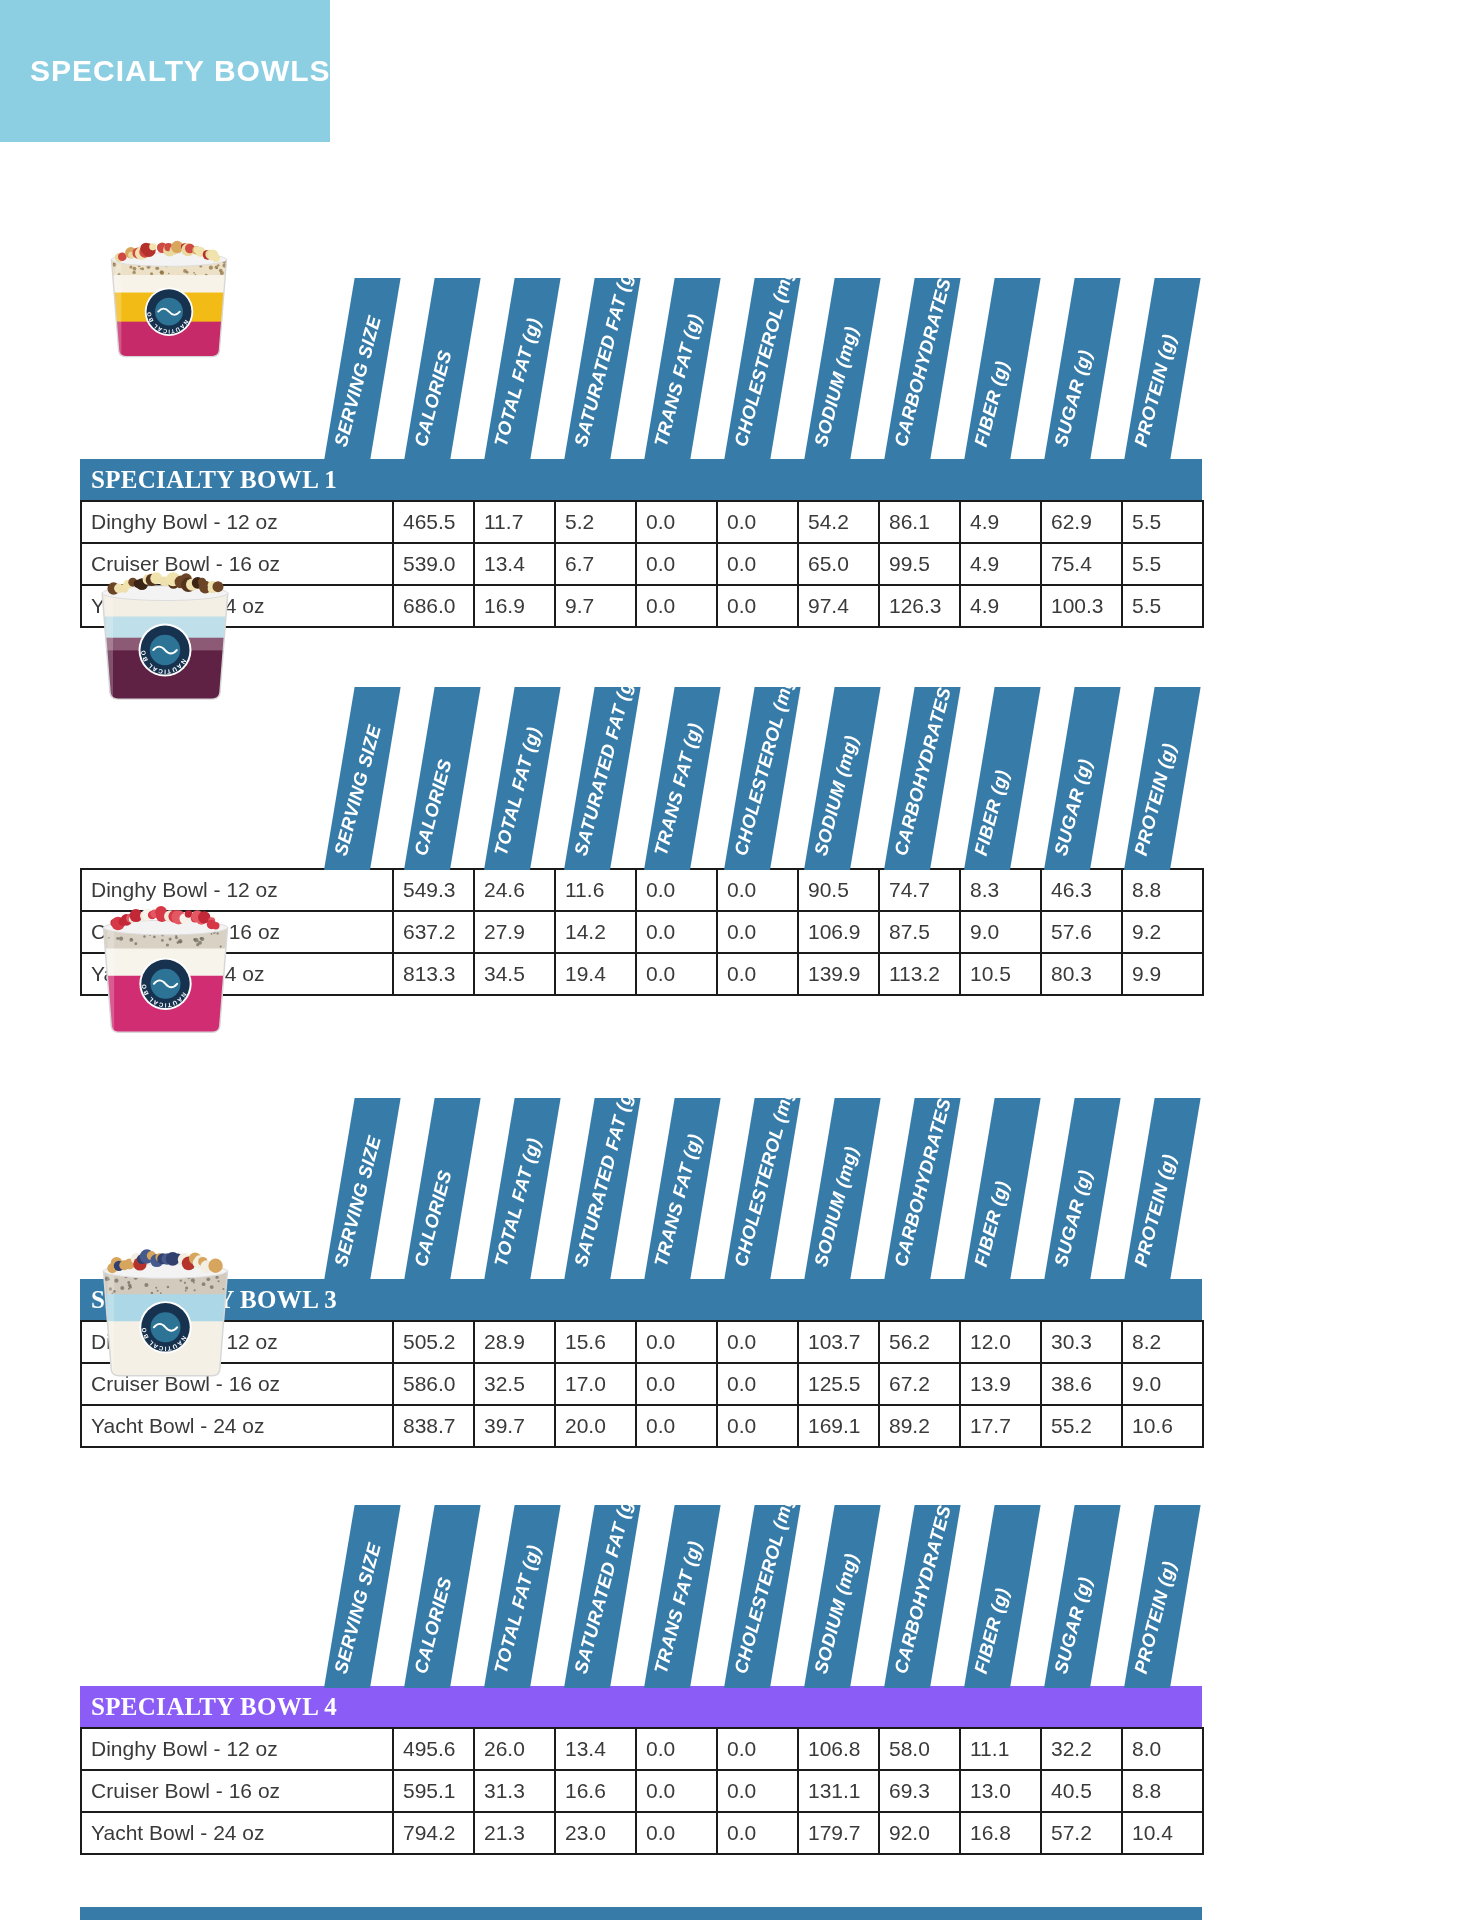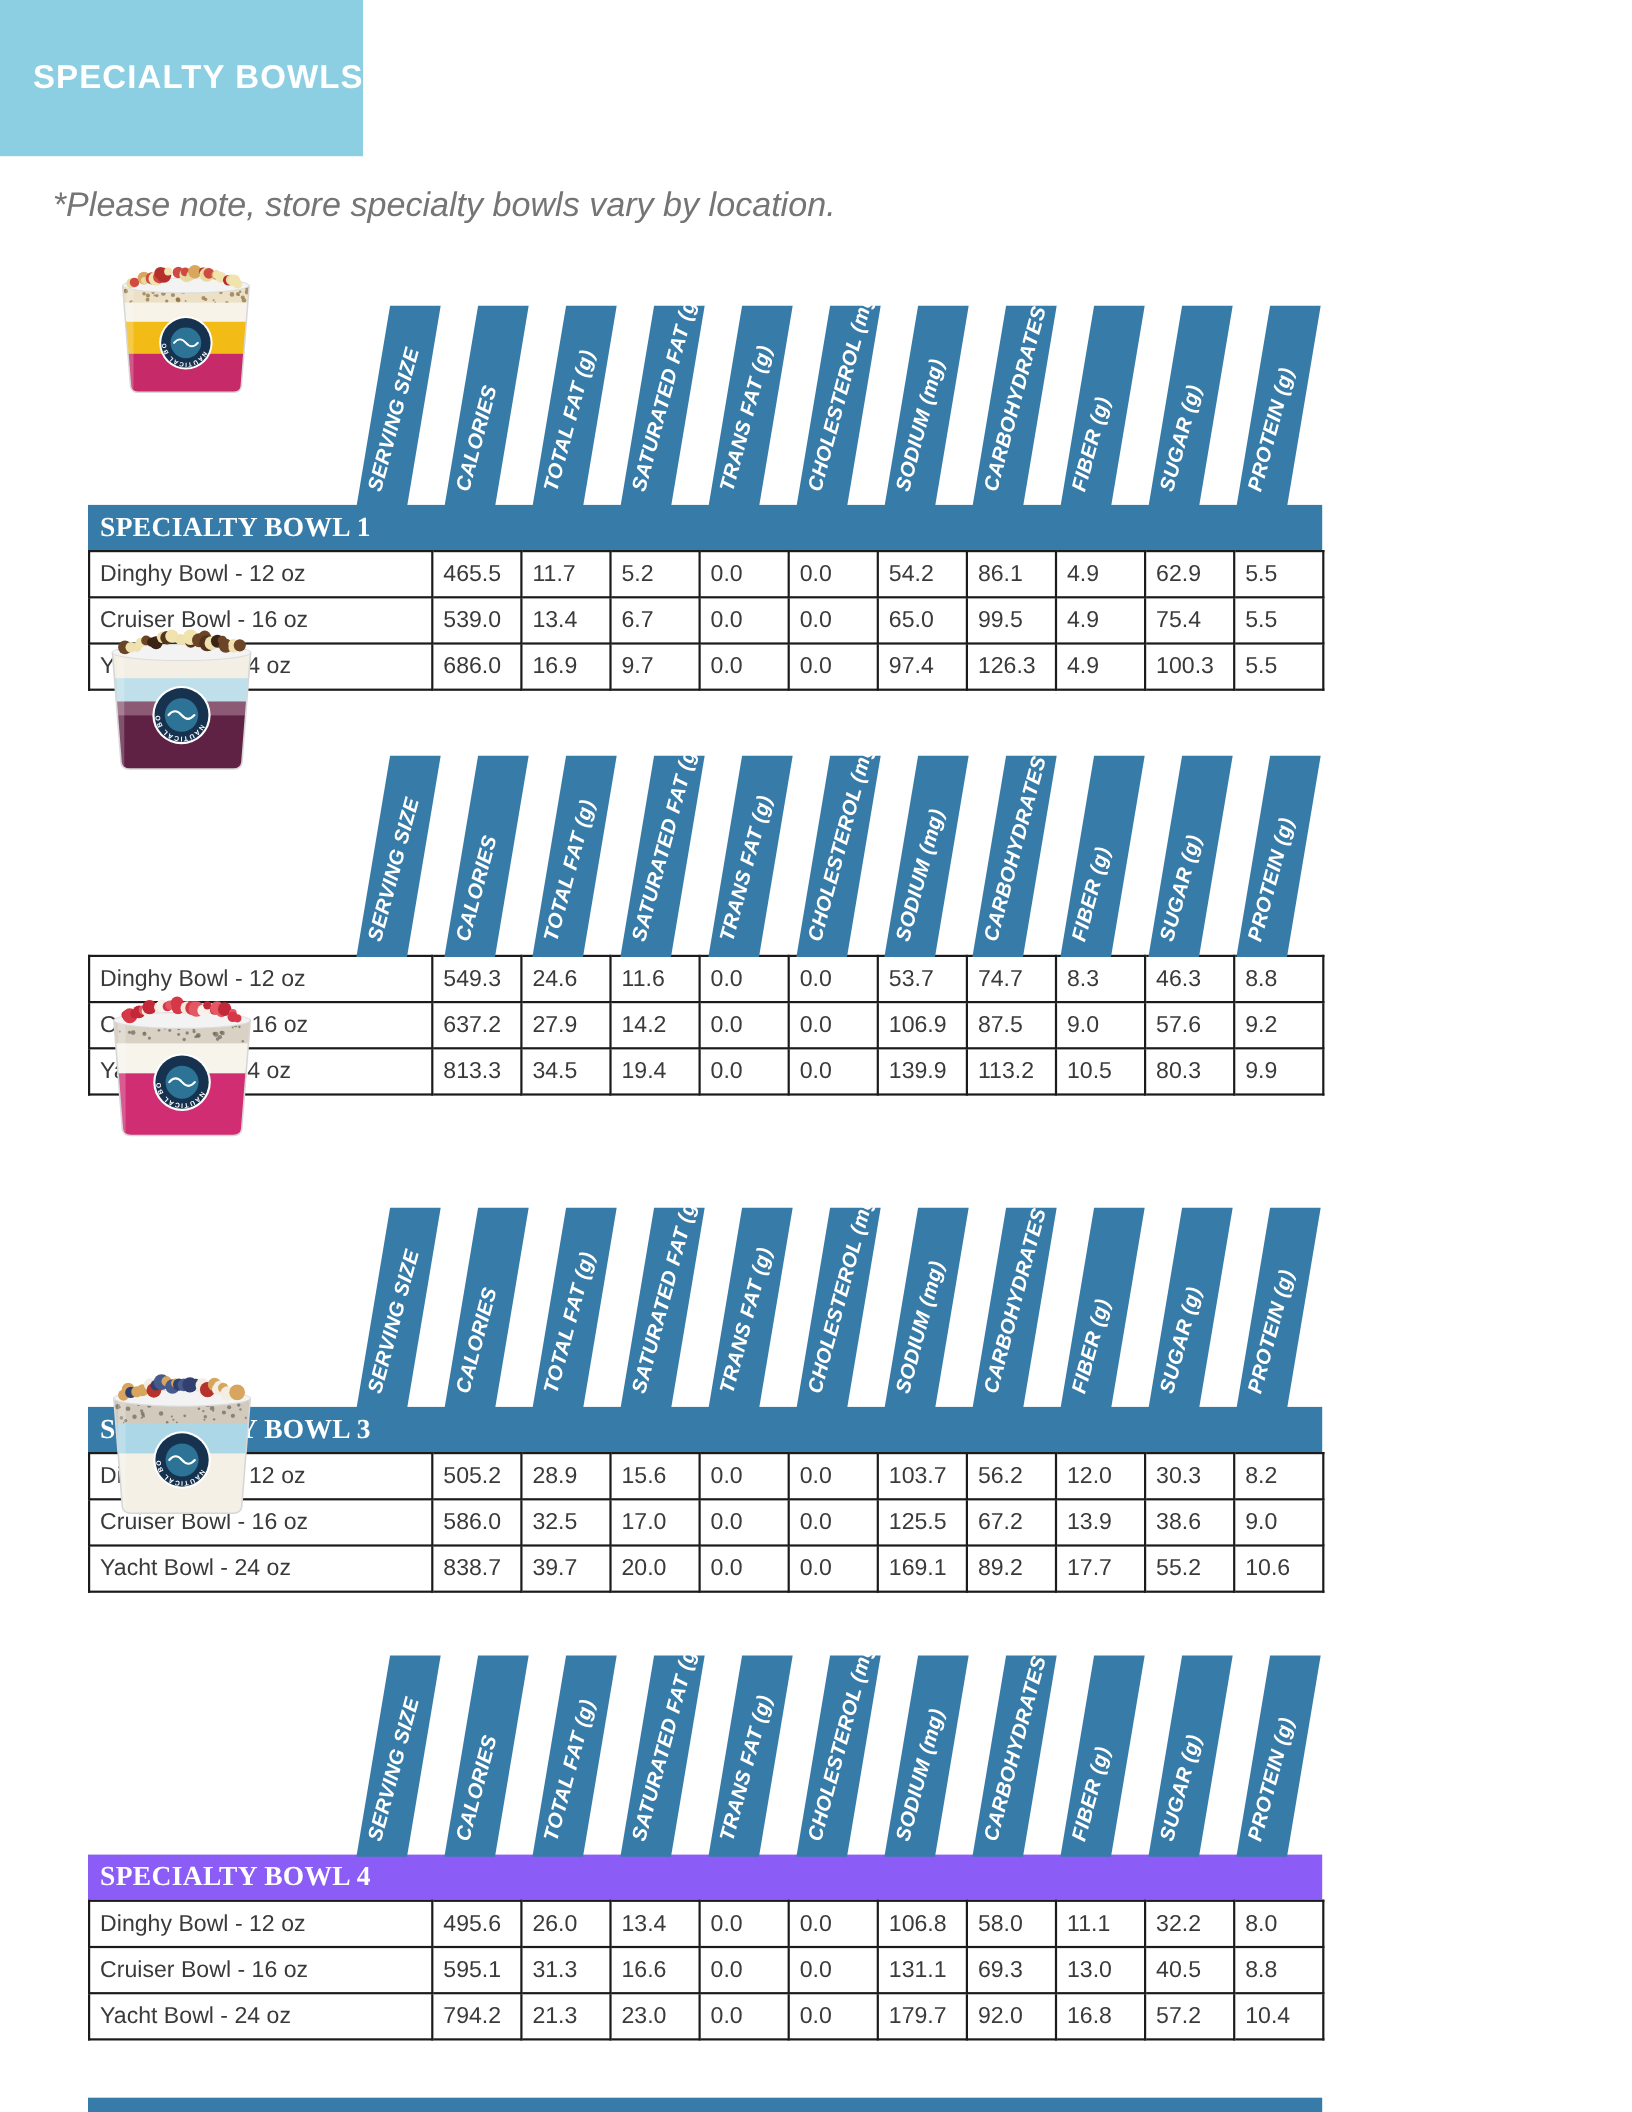--- a/index.html
+++ b/index.html
@@ -27,21 +27,20 @@
   .bowl svg{display:block;width:100%;height:100%;}
   .bottom-sliver{position:absolute;left:80px;top:1907px;width:1122px;height:13px;}
 </style>
 </head>
 <body>
 
 <div class="page">
   <div class="top-band" style="background: rgb(140, 207, 226);">
     <span class="title">SPECIALTY BOWLS</span>
   </div>
-  <div class="note">*Please note, store specialty bowls vary by location.</div>
   <div id="sections">
       <div class="section" style="top: 278px;">
         <div class="bars">
           <div class="bar" style="left:244px;background:#377ca8"></div>
           <span class="bar-label" style="left:271px">SERVING SIZE</span>
           <div class="bar" style="left:324px;background:#377ca8"></div>
           <span class="bar-label" style="left:351px">CALORIES</span>
           <div class="bar" style="left:404px;background:#377ca8"></div>
           <span class="bar-label" style="left:431px">TOTAL FAT (g)</span>
           <div class="bar" style="left:484px;background:#377ca8"></div>
@@ -161,21 +160,21 @@
             <col style="width:81px">
           </colgroup>
           <tbody>
             <tr>
       <td>Dinghy Bowl - 12 oz</td>
               <td>549.3</td>
               <td>24.6</td>
               <td>11.6</td>
               <td>0.0</td>
               <td>0.0</td>
-              <td>53.7</td>
+              <td>90.5</td>
               <td>74.7</td>
               <td>8.3</td>
               <td>46.3</td>
               <td>8.8</td>
             </tr>
             <tr>
       <td>Cruiser Bowl - 16 oz</td>
               <td>637.2</td>
               <td>27.9</td>
               <td>14.2</td>

